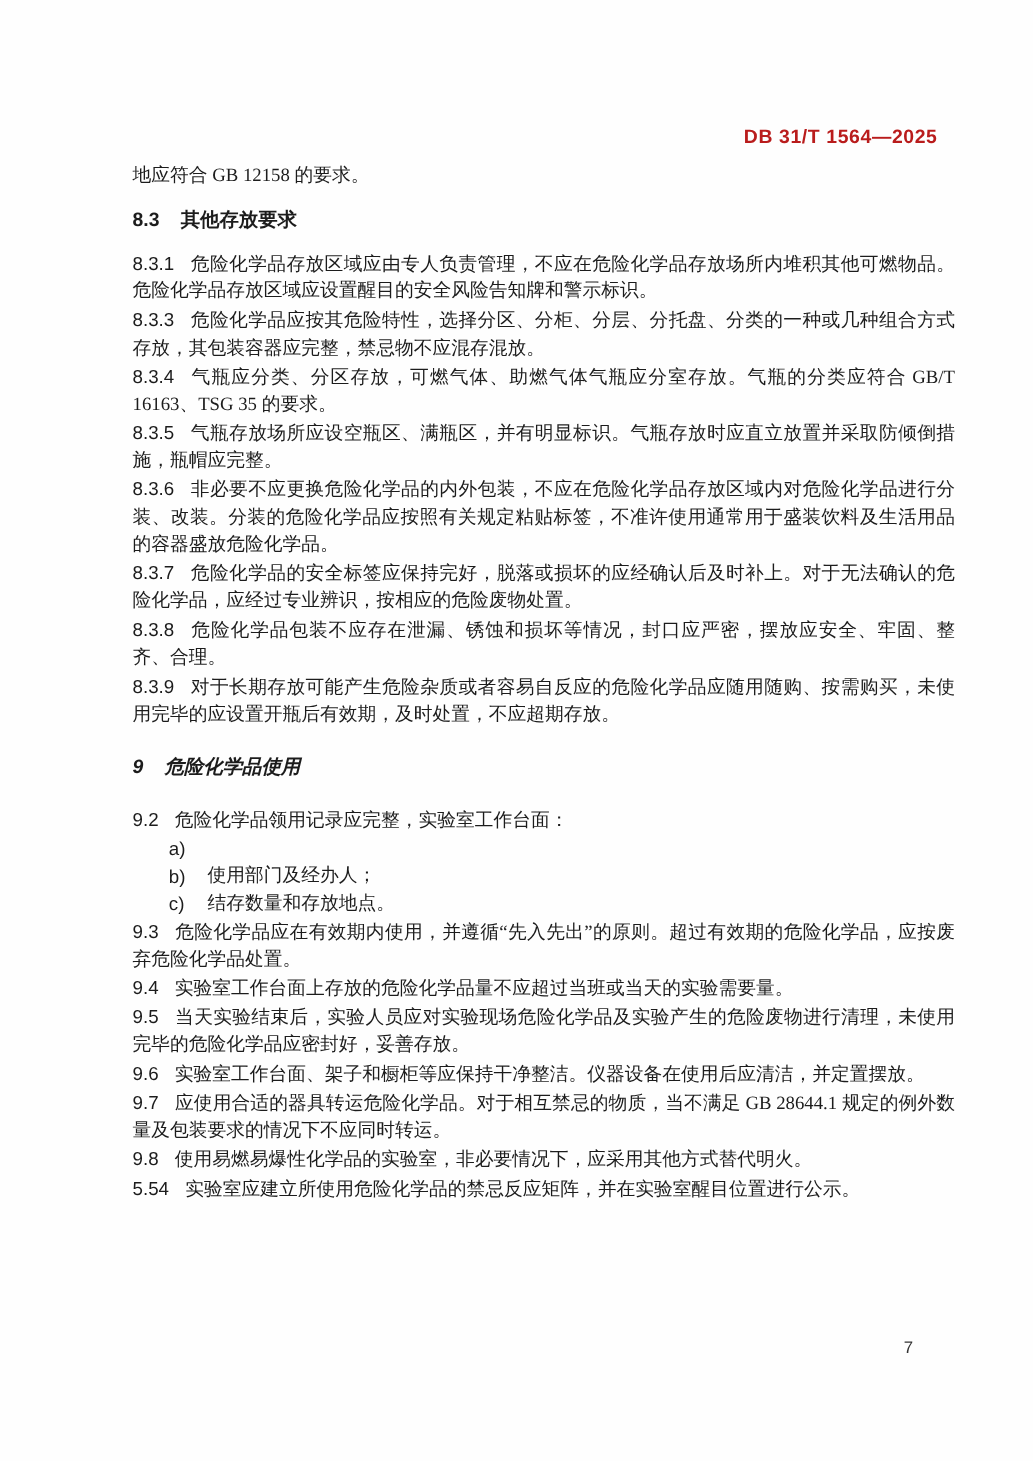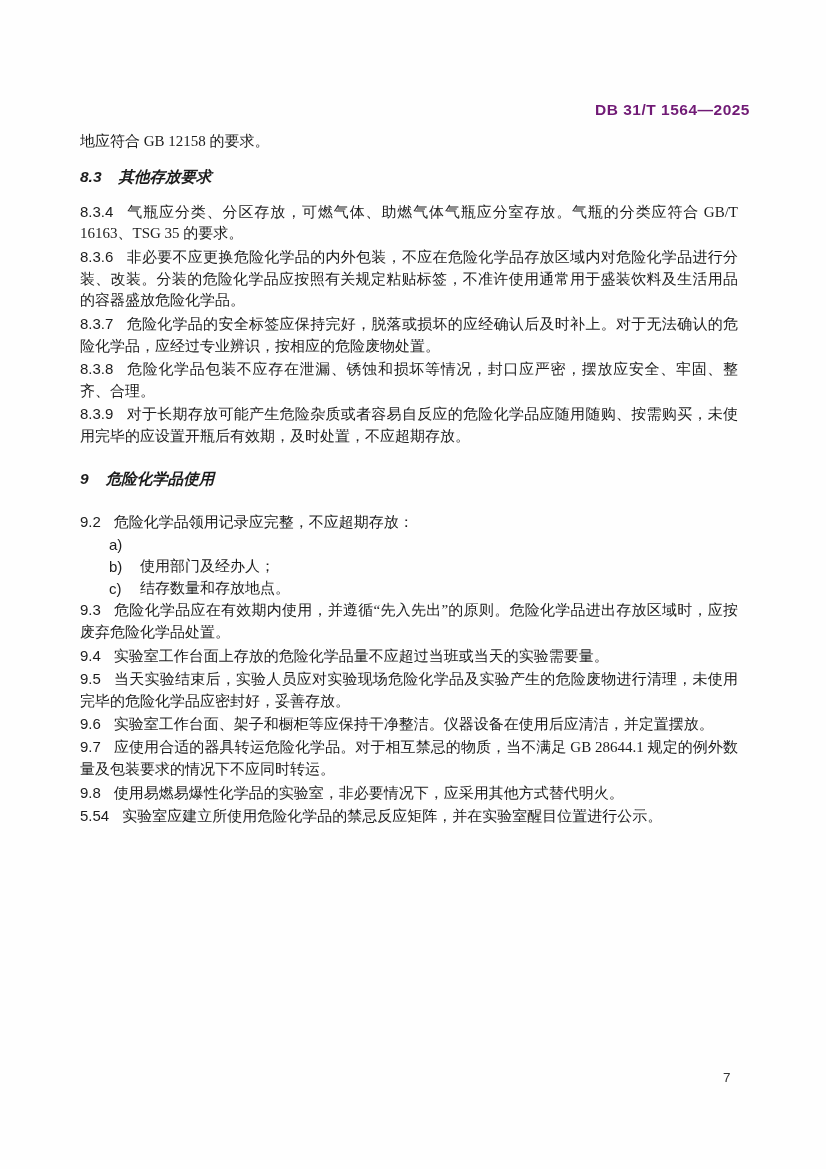--- a/index.html
+++ b/index.html
@@ -13,41 +13,41 @@
     overflow: hidden;
   }
   .doc-header {
     position: absolute;
     top: 101px;
     right: 76px;
     font-family: "Liberation Sans", sans-serif;
     font-weight: bold;
     font-size: 15.5px;
     letter-spacing: 0.5px;
-    color: #701a75;
+    color: #b91c1c;
   }
   .content {
     position: absolute;
-    left: 80px;
+    left: 106px;
     top: 131px;
     width: 658px;
     font-size: 15px;
     line-height: 21.8px;
     text-align: justify;
   }
   .content p { margin: 0; }
   .intro-line { margin-bottom: 0; }
   .sec-heading {
     font-family: "Liberation Sans", sans-serif;
     font-weight: bold;
     font-size: 15.5px;
     text-align: left;
   }
   .sec-heading .sec-num { padding-right: 17px; }
-  .heading-8-3 { margin-top: 13px !important; margin-bottom: 13px !important; font-style: italic; }
+  .heading-8-3 { margin-top: 13px !important; margin-bottom: 13px !important; }
   .heading-9 { margin-top: 20px !important; margin-bottom: 21px !important; font-style: italic; }
   .clause { margin-bottom: 0.6px !important; }
   .clause-num {
     font-family: "Liberation Sans", sans-serif;
     padding-right: 13px;
     white-space: nowrap;
   }
   .sub-list { margin: 0; padding: 0; list-style: none; }
   .sub-item { display: flex; padding-left: 29px; }
   .sub-label {
@@ -72,47 +72,50 @@
   <div class="doc-header">DB 31/T 1564—2025</div>
 
   <div class="content">
 
     <p class="intro-line">地应符合 GB 12158 的要求。</p>
 
     <p class="sec-heading heading-8-3">
       <span class="sec-num">8.3</span><span>其他存放要求</span>
     </p>
 
+    <p class="clause"><span class="clause-num">8.3.1</span><span>危险化学品存放区域应由专人负责管理，不应在危险化学品存放场所内堆积其他可燃物品。危险化学品存放区域应设置醒目的安全风险告知牌和警示标识。</span></p>
+    <p class="clause"><span class="clause-num">8.3.3</span><span>危险化学品应按其危险特性，选择分区、分柜、分层、分托盘、分类的一种或几种组合方式存放，其包装容器应完整，禁忌物不应混存混放。</span></p>
     <p class="clause"><span class="clause-num">8.3.4</span><span>气瓶应分类、分区存放，可燃气体、助燃气体气瓶应分室存放。气瓶的分类应符合 GB/T 16163、TSG 35 的要求。</span></p>
+    <p class="clause"><span class="clause-num">8.3.5</span><span>气瓶存放场所应设空瓶区、满瓶区，并有明显标识。气瓶存放时应直立放置并采取防倾倒措施，瓶帽应完整。</span></p>
     <p class="clause"><span class="clause-num">8.3.6</span><span>非必要不应更换危险化学品的内外包装，不应在危险化学品存放区域内对危险化学品进行分装、改装。分装的危险化学品应按照有关规定粘贴标签，不准许使用通常用于盛装饮料及生活用品的容器盛放危险化学品。</span></p>
     <p class="clause"><span class="clause-num">8.3.7</span><span>危险化学品的安全标签应保持完好，脱落或损坏的应经确认后及时补上。对于无法确认的危险化学品，应经过专业辨识，按相应的危险废物处置。</span></p>
     <p class="clause"><span class="clause-num">8.3.8</span><span>危险化学品包装不应存在泄漏、锈蚀和损坏等情况，封口应严密，摆放应安全、牢固、整齐、合理。</span></p>
     <p class="clause"><span class="clause-num">8.3.9</span><span>对于长期存放可能产生危险杂质或者容易自反应的危险化学品应随用随购、按需购买，未使用完毕的应设置开瓶后有效期，及时处置，不应超期存放。</span></p>
 
     <p class="sec-heading heading-9">
       <span class="sec-num">9</span><span>危险化学品使用</span>
     </p>
 
-    <p class="clause"><span class="clause-num">9.2</span><span>危险化学品领用记录应完整，不应超期存放：</span></p>
+    <p class="clause"><span class="clause-num">9.2</span><span>危险化学品领用记录应完整，实验室工作台面：</span></p>
 
     <ul class="sub-list">
       <li class="sub-item">
           <span class="sub-label">a)</span>
         </li>
       <li class="sub-item">
           <span class="sub-label">b)</span>
           <span>使用部门及经办人；</span>
         </li>
       <li class="sub-item">
           <span class="sub-label">c)</span>
           <span>结存数量和存放地点。</span>
         </li>
     </ul>
 
-    <p class="clause"><span class="clause-num">9.3</span><span>危险化学品应在有效期内使用，并遵循“先入先出”的原则。危险化学品进出存放区域时，应按废弃危险化学品处置。</span></p>
+    <p class="clause"><span class="clause-num">9.3</span><span>危险化学品应在有效期内使用，并遵循“先入先出”的原则。超过有效期的危险化学品，应按废弃危险化学品处置。</span></p>
     <p class="clause"><span class="clause-num">9.4</span><span>实验室工作台面上存放的危险化学品量不应超过当班或当天的实验需要量。</span></p>
     <p class="clause"><span class="clause-num">9.5</span><span>当天实验结束后，实验人员应对实验现场危险化学品及实验产生的危险废物进行清理，未使用完毕的危险化学品应密封好，妥善存放。</span></p>
     <p class="clause"><span class="clause-num">9.6</span><span>实验室工作台面、架子和橱柜等应保持干净整洁。仪器设备在使用后应清洁，并定置摆放。</span></p>
     <p class="clause"><span class="clause-num">9.7</span><span>应使用合适的器具转运危险化学品。对于相互禁忌的物质，当不满足 GB 28644.1 规定的例外数量及包装要求的情况下不应同时转运。</span></p>
     <p class="clause"><span class="clause-num">9.8</span><span>使用易燃易爆性化学品的实验室，非必要情况下，应采用其他方式替代明火。</span></p>
     <p class="clause"><span class="clause-num">5.54</span><span>实验室应建立所使用危险化学品的禁忌反应矩阵，并在实验室醒目位置进行公示。</span></p>
 
   </div>
 
   <div class="page-number">7</div>

